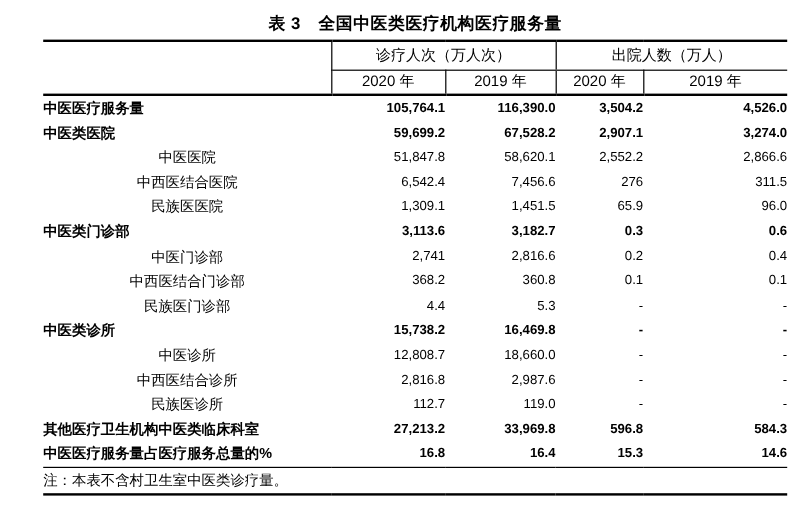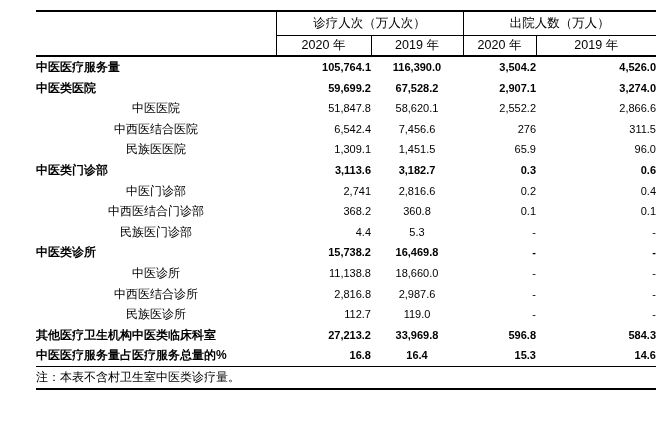--- a/index.html
+++ b/index.html
@@ -52,21 +52,21 @@
   th.group { text-align: center; border-bottom: 1px solid #000; }
   th.group2 { border-left: 1px solid #000; padding-right: 18px; }
   th.year { text-align: center; }
   th.year + th.year, th.y3, th.y4 { border-left: 1px solid #000; }
   
   tbody td { height: 20.6px; line-height: 20.6px; }
   tbody tr:last-child td { border-bottom: 1px solid #000; }
   td.lbl { text-align: left; }
   td.v { text-align: right; font-size: 11px; }
   td.v1 { padding-right: 13px; }
-  td.v2 { padding-right: 11px; text-align: center; }
+  td.v2 { padding-right: 11px; }
   td.v3 { padding-right: 21px; }
   td.v4 { padding-right: 44px; }
   tr.bold td { font-weight: bold; }
   td.ind0 { padding-left: 7px; }
   td.ind1 { padding-left: 19px; }
   td.ind2 { padding-left: 31px; text-align: center; }
   
   tfoot td {
     height: 21px;
     line-height: 21px;
@@ -75,20 +75,21 @@
     font-size: 12px;
     text-align: left;
   }
 </style>
 </head>
 <body>
 
 <div class="page">
   <div class="table-wrap">
 
+    <div class="doc-title">表 3　全国中医类医疗机构医疗服务量</div>
 
     <table class="stat">
       <colgroup>
         <col style="width:240px">
         <col style="width:95px">
         <col style="width:92px">
         <col style="width:73px">
         <col style="width:120px">
       </colgroup>
       <thead>
@@ -170,21 +171,21 @@
   </tr>
           <tr class="bold">
     <td class="lbl ind1">中医类诊所</td>
     <td class="v v1">15,738.2</td>
     <td class="v v2">16,469.8</td>
     <td class="v v3">-</td>
     <td class="v v4">-</td>
   </tr>
           <tr>
     <td class="lbl ind2">中医诊所</td>
-    <td class="v v1">11,138.8</td>
+    <td class="v v1">12,808.7</td>
     <td class="v v2">18,660.0</td>
     <td class="v v3">-</td>
     <td class="v v4">-</td>
   </tr>
           <tr>
     <td class="lbl ind2">中西医结合诊所</td>
     <td class="v v1">2,816.8</td>
     <td class="v v2">2,987.6</td>
     <td class="v v3">-</td>
     <td class="v v4">-</td>

